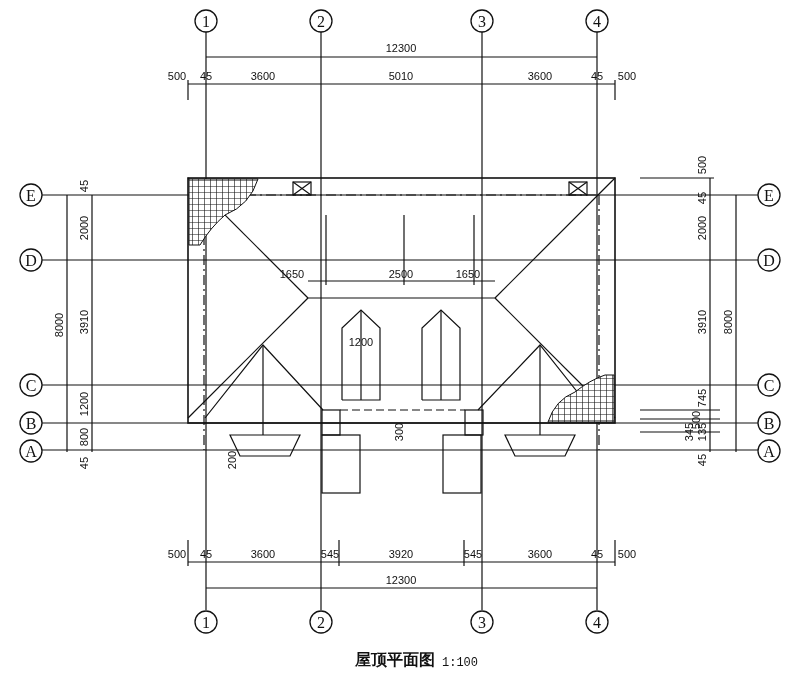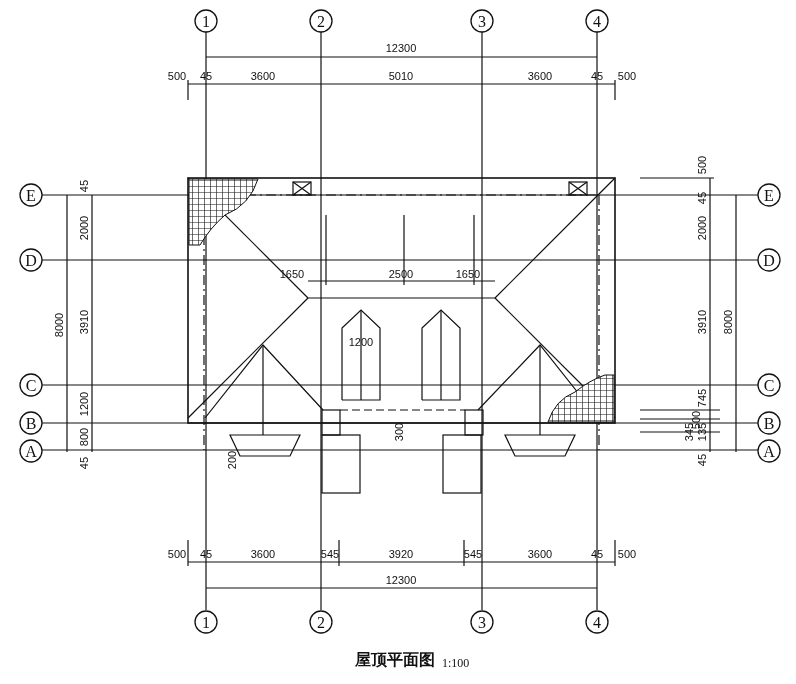--- a/index.html
+++ b/index.html
@@ -1,20 +1,20 @@
 <!DOCTYPE html>
 <html><head>
 <meta charset="utf-8">
 <style>
   html, body { margin:0; padding:0; background:#fff; }
   body { width:796px; height:684px; position:relative; overflow:hidden; font-family:"Liberation Sans", sans-serif; }
   svg { position:absolute; left:0; top:0; }
   .t { font-family:"Liberation Sans", sans-serif; font-size:11px; fill:#111; }
   .title { position:absolute; left:355px; top:650px; font-family:"DejaVu Sans", sans-serif; font-size:16px; font-weight:bold; color:#111; border-bottom:2px solid #111; padding-bottom:17px; }
-  .scale { position:absolute; left:442px; top:656px; font-family:Liberation Serif, serif; font-size:12px; color:#111; }
+  .scale { position:absolute; left:442px; top:656px; font-family:Liberation Mono, monospace; font-size:12px; color:#111; }
 </style>
 </head>
 <body>
 
 <svg width="796" height="684" viewBox="0 0 796 684">
   <g stroke="#111" fill="none" stroke-width="1.2">
 
     <line x1="206" y1="32" x2="206" y2="610"></line>
     <line x1="321" y1="32" x2="321" y2="610"></line>
     <line x1="482" y1="32" x2="482" y2="610"></line>

